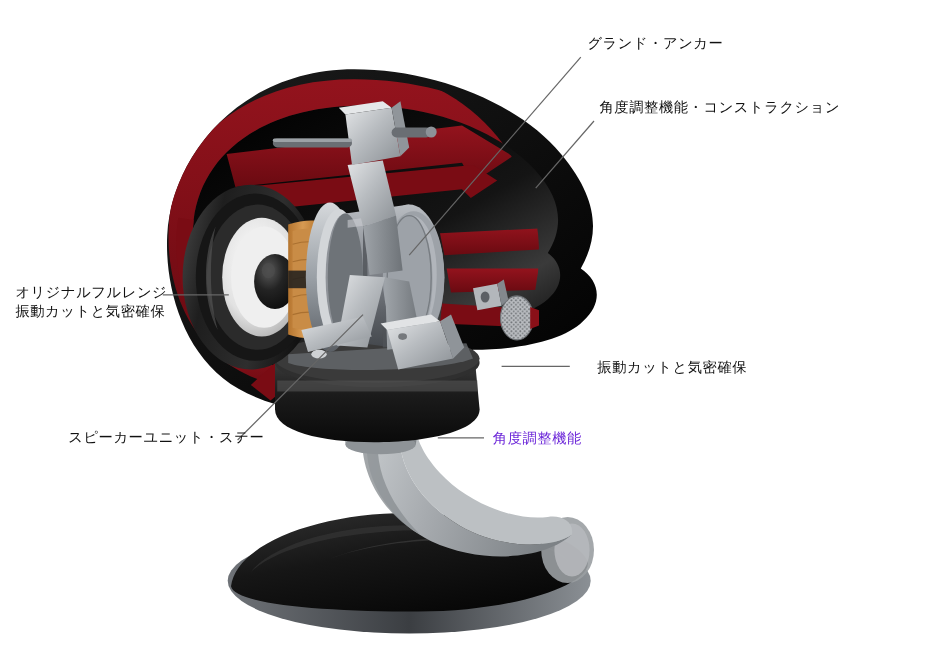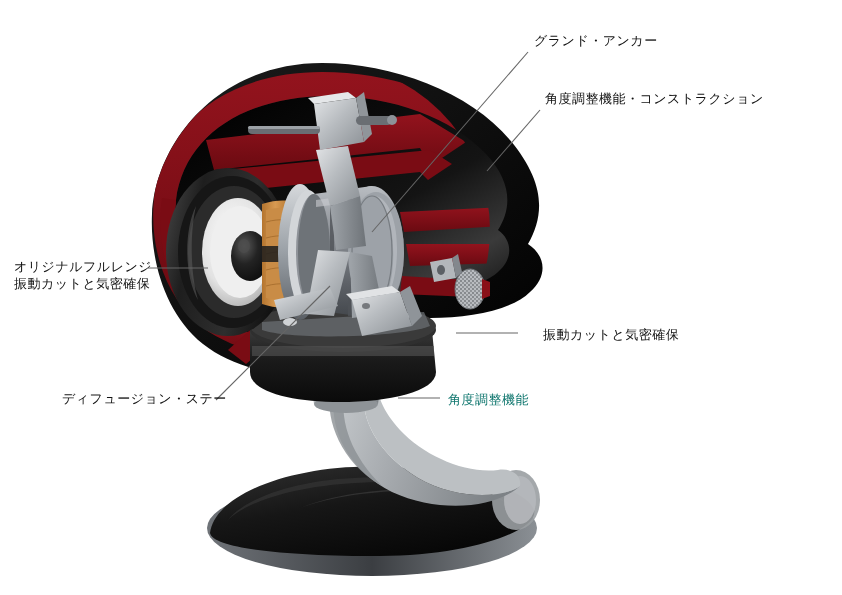--- a/index.html
+++ b/index.html
@@ -2,21 +2,21 @@
 <html><head>
 <meta charset="utf-8">
 <style>
   html,body{margin:0;padding:0;background:#ffffff;}
   body{width:842px;height:595px;overflow:hidden;
        font-family:"DejaVu Sans","Liberation Sans",sans-serif;}
   #stage{position:relative;width:842px;height:595px;background:#ffffff;}
   svg#art{position:absolute;left:0;top:0;width:842px;height:595px;display:block;}
   .callout{position:absolute;white-space:nowrap;font-size:13px;line-height:17px;
            color:#111111;letter-spacing:.5px;}
-  .callout.dim{color:#0f766e;}
+  .callout.dim{color:#6d28d9;}
   .callout.two-line{text-align:center;}
 </style>
 </head>
 <body>
 
 <div id="stage">
 
   <svg id="art" viewBox="0 0 842 595">
     <defs>
       <linearGradient id="gShellBody" x1="0" y1="0" x2="1" y2="1">
@@ -301,20 +301,20 @@
   <div class="callout two-line" style="left:14px; top:258px; width:132px;">
     <div>オリジナルフルレンジ</div>
     <div>振動カットと気密確保</div>
   </div>
 
   <div class="callout" style="left:543px; top:326px;">
     <div>振動カットと気密確保</div>
   </div>
 
   <div class="callout" style="left:62px; top:390px;">
-    <div>ディフュージョン・ステー</div>
+    <div>スピーカーユニット・ステー</div>
   </div>
 
   <div class="callout dim" style="left:448px; top:391px;">
     <div>角度調整機能</div>
   </div>
 
 </div>
 
 </body></html>

